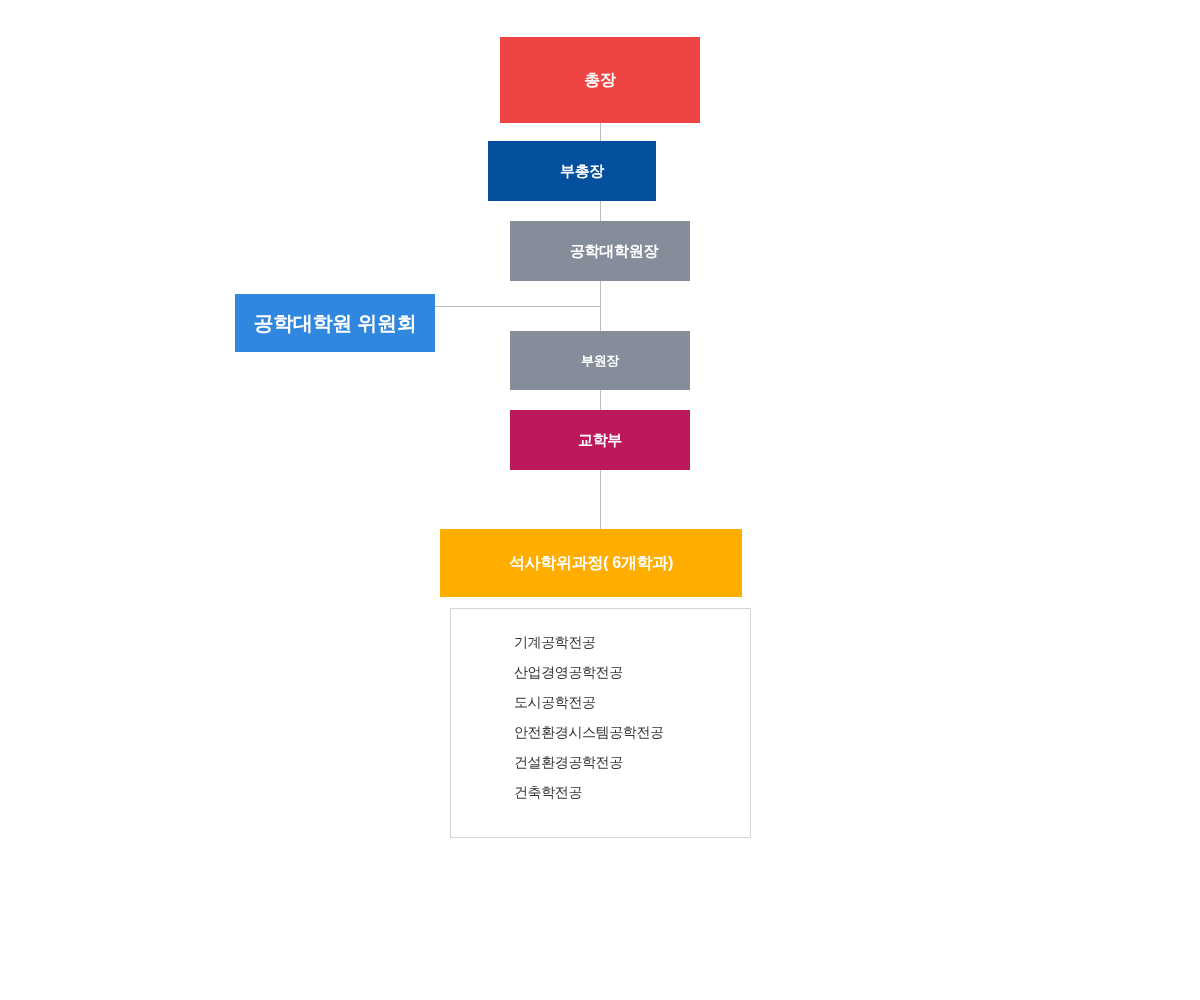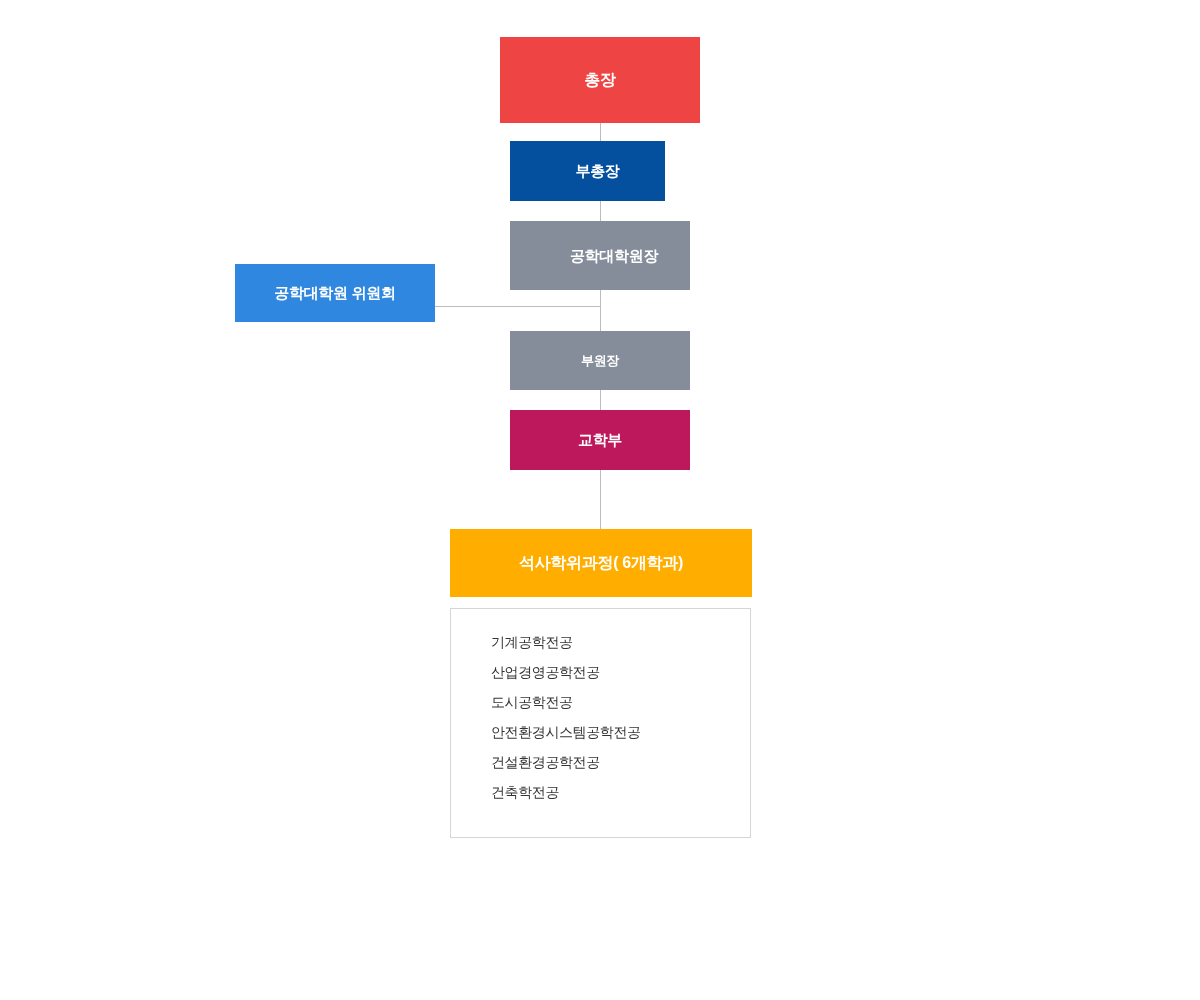--- a/index.html
+++ b/index.html
@@ -39,46 +39,46 @@
   .node-president {
     left: 500px;
     top: 37px;
     width: 200px;
     height: 86px;
     background: #ef4444;
     font-size: 16px;
   }
 
   .node-vice-president {
-    left: 510px;
+    left: 488px;
     top: 141px;
-    width: 155px;
+    width: 168px;
     height: 60px;
     background: #04509f;
     font-size: 15px;
     padding-left: 20px;
   }
 
   .node-dean {
     left: 510px;
     top: 221px;
     width: 180px;
-    height: 69px;
+    height: 60px;
     background: #848d99;
     font-size: 15px;
     padding-left: 28px;
   }
 
   .node-committee {
     left: 235px;
-    top: 264px;
+    top: 294px;
     width: 200px;
     height: 58px;
     background: #3087e0;
-    font-size: 15px;
+    font-size: 20px;
   }
 
   .node-vice-dean {
     left: 510px;
     top: 331px;
     width: 180px;
     height: 59px;
     background: #848d99;
     font-size: 13px;
   }
@@ -86,21 +86,21 @@
   .node-academic-affairs {
     left: 510px;
     top: 410px;
     width: 180px;
     height: 60px;
     background: #be185d;
     font-size: 15px;
   }
 
   .node-masters {
-    left: 450px;
+    left: 440px;
     top: 529px;
     width: 302px;
     height: 68px;
     background: #ffae00;
     font-size: 16px;
   }
 
   
   .connector {
     position: absolute;
@@ -134,20 +134,21 @@
     padding: 18px 0 0 40px;
     z-index: 2;
   }
 
   .major-item {
     font-size: 14px;
     color: #333333;
     line-height: 30px;
     letter-spacing: -0.4px;
     white-space: nowrap;
+    margin-left: 23px;
   }
 </style>
 </head>
 <body>
 
 <div id="org-chart">
 
   <div class="connector connector-v conn-pres-vp"></div>
   <div class="connector connector-v conn-vp-dean"></div>
   <div class="connector connector-v conn-dean-vdean"></div>

